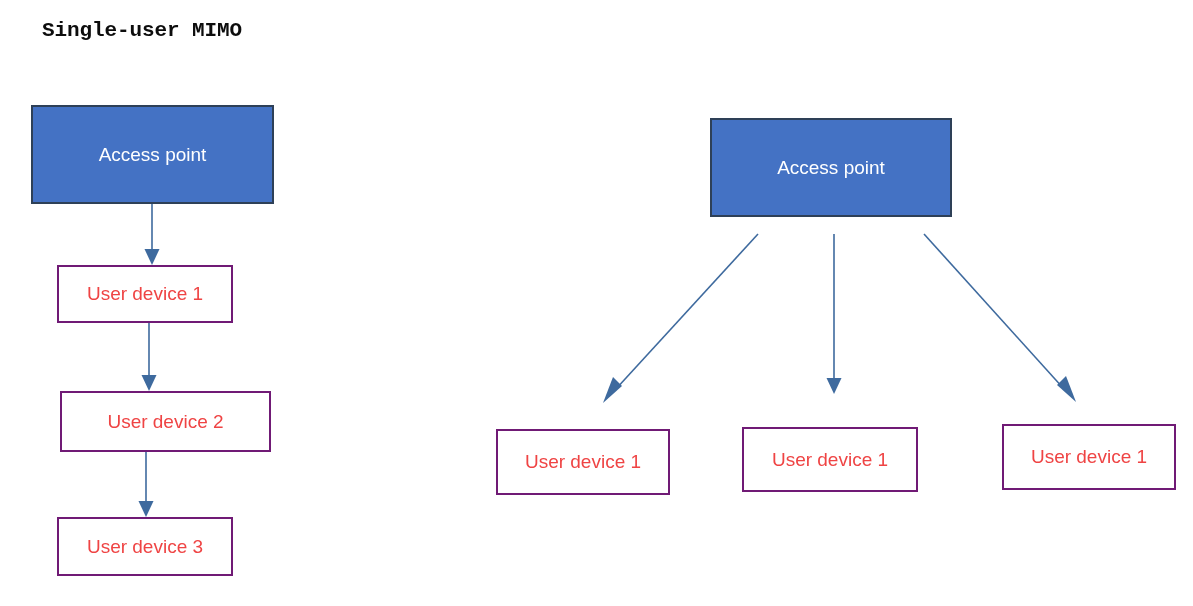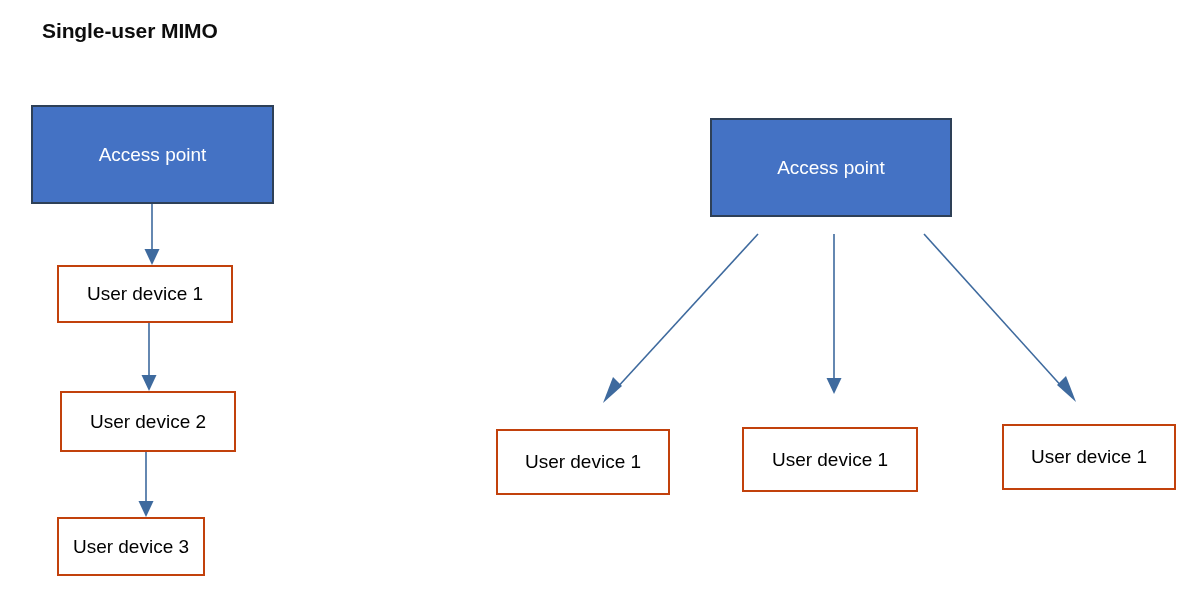--- a/index.html
+++ b/index.html
@@ -14,21 +14,21 @@
   }
   #canvas {
     position: relative;
     width: 1193px;
     height: 606px;
     background: #ffffff;
     overflow: hidden;
   }
   .panel-title {
     position: absolute;
-    font-family: Liberation Sans, sans-serif;
+    font-family: Liberation Mono, monospace;
     font-weight: bold;
     font-size: 21px;
     color: #0d0d0d;
     letter-spacing: -0.1px;
     white-space: nowrap;
   }
   .node {
     position: absolute;
     box-sizing: border-box;
     display: flex;
@@ -38,22 +38,22 @@
     white-space: nowrap;
   }
   .node-ap {
     background: #4472c4;
     border: 2px solid #2e4057;
     color: #ffffff;
     font-size: 19px;
   }
   .node-device {
     background: #ffffff;
-    border: 2px solid #c2410c;
-    color: #000000;
+    border: 2px solid #701a75;
+    color: #ef4444;
     font-size: 19px;
   }
   .node-label {
     pointer-events: none;
   }
   svg.arrows {
     position: absolute;
     left: 0;
     top: 0;
     width: 1193px;
@@ -107,25 +107,25 @@
   </svg>
 
   <div class="node node-ap" style="left:31px; top:105px; width:243px; height:99px;">
     <span class="node-label">Access point</span>
   </div>
 
   <div class="node node-device" style="left:57px; top:265px; width:176px; height:58px;">
     <span class="node-label">User device 1</span>
   </div>
 
-  <div class="node node-device" style="left:60px; top:391px; width:176px; height:61px;">
+  <div class="node node-device" style="left:60px; top:391px; width:211px; height:61px;">
     <span class="node-label">User device 2</span>
   </div>
 
-  <div class="node node-device" style="left:57px; top:517px; width:148px; height:59px;">
+  <div class="node node-device" style="left:57px; top:517px; width:176px; height:59px;">
     <span class="node-label">User device 3</span>
   </div>
 
   <div class="node node-ap" style="left:710px; top:118px; width:242px; height:99px;">
     <span class="node-label">Access point</span>
   </div>
 
   <div class="node node-device" style="left:496px; top:429px; width:174px; height:66px;">
     <span class="node-label">User device 1</span>
   </div>

